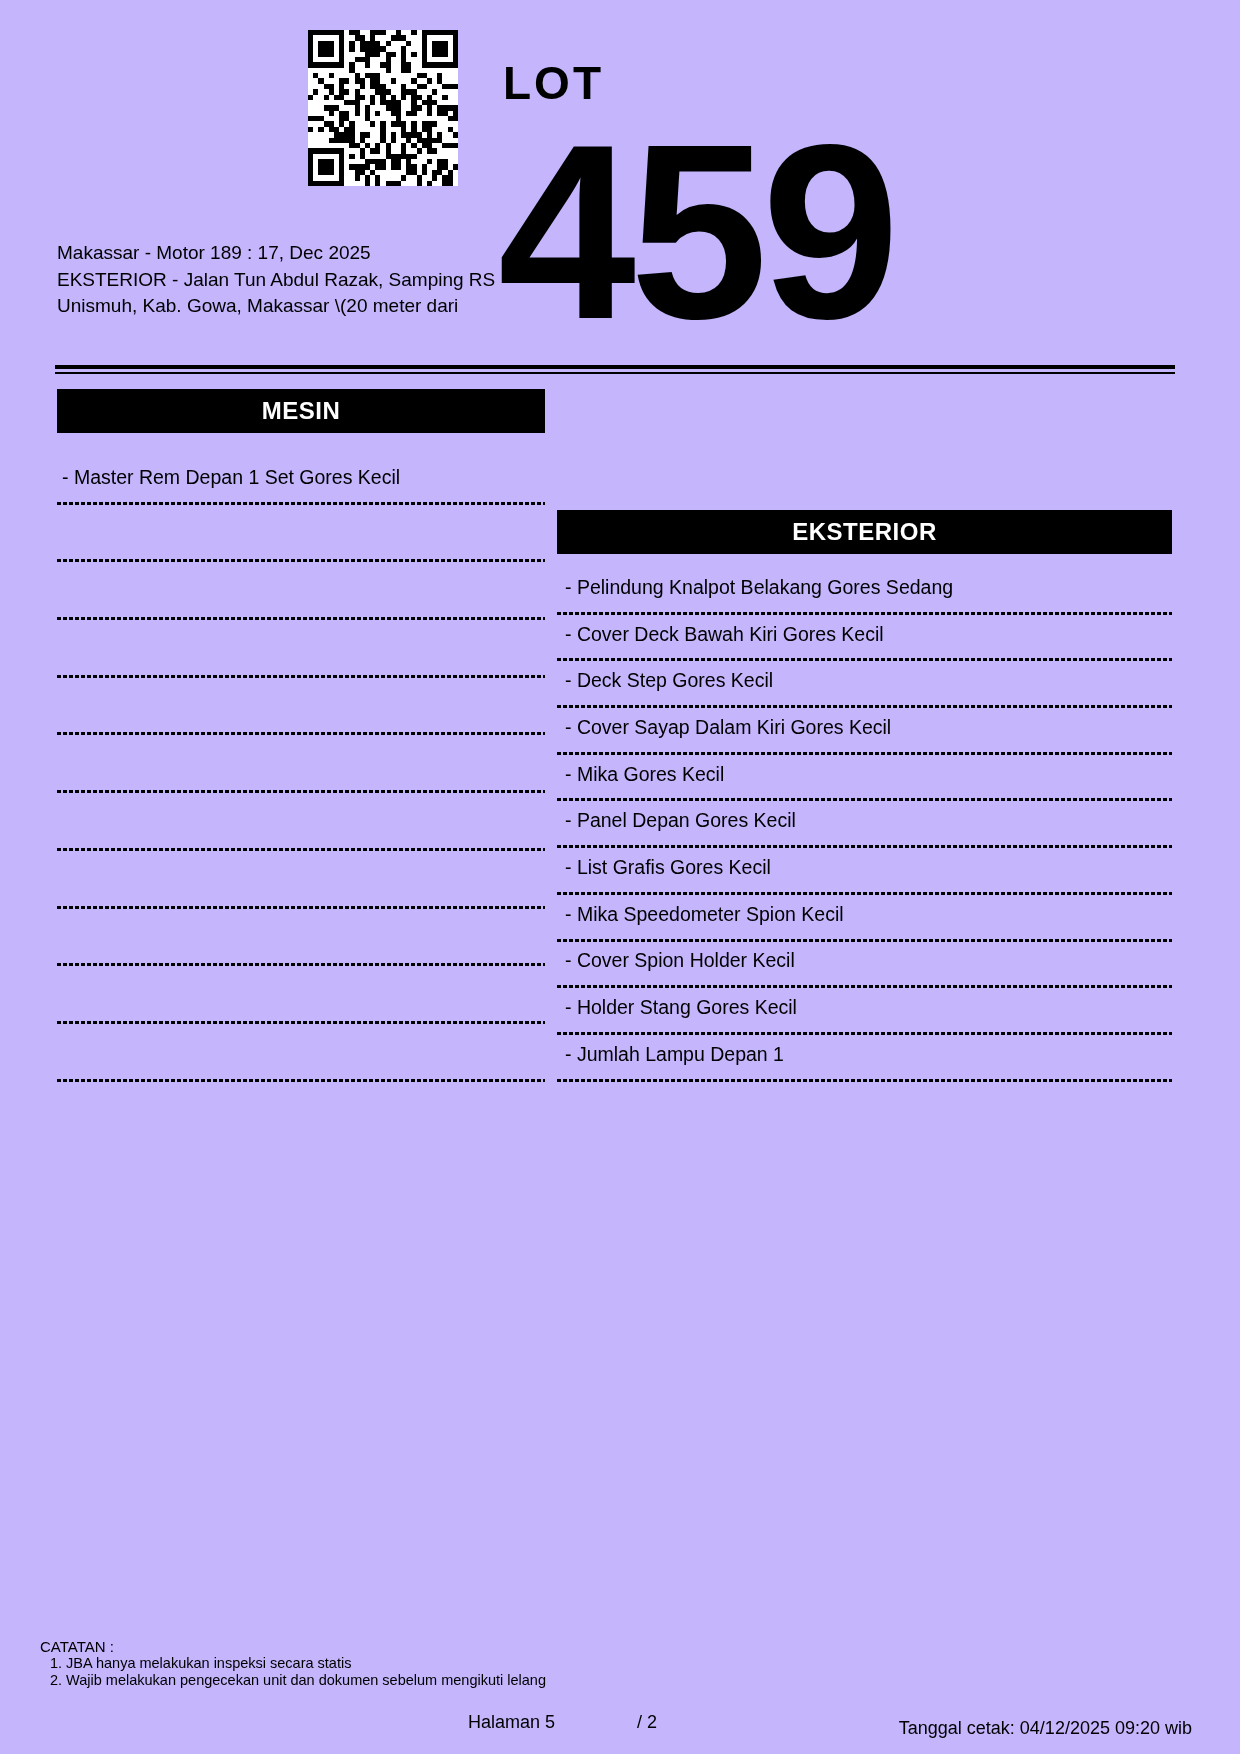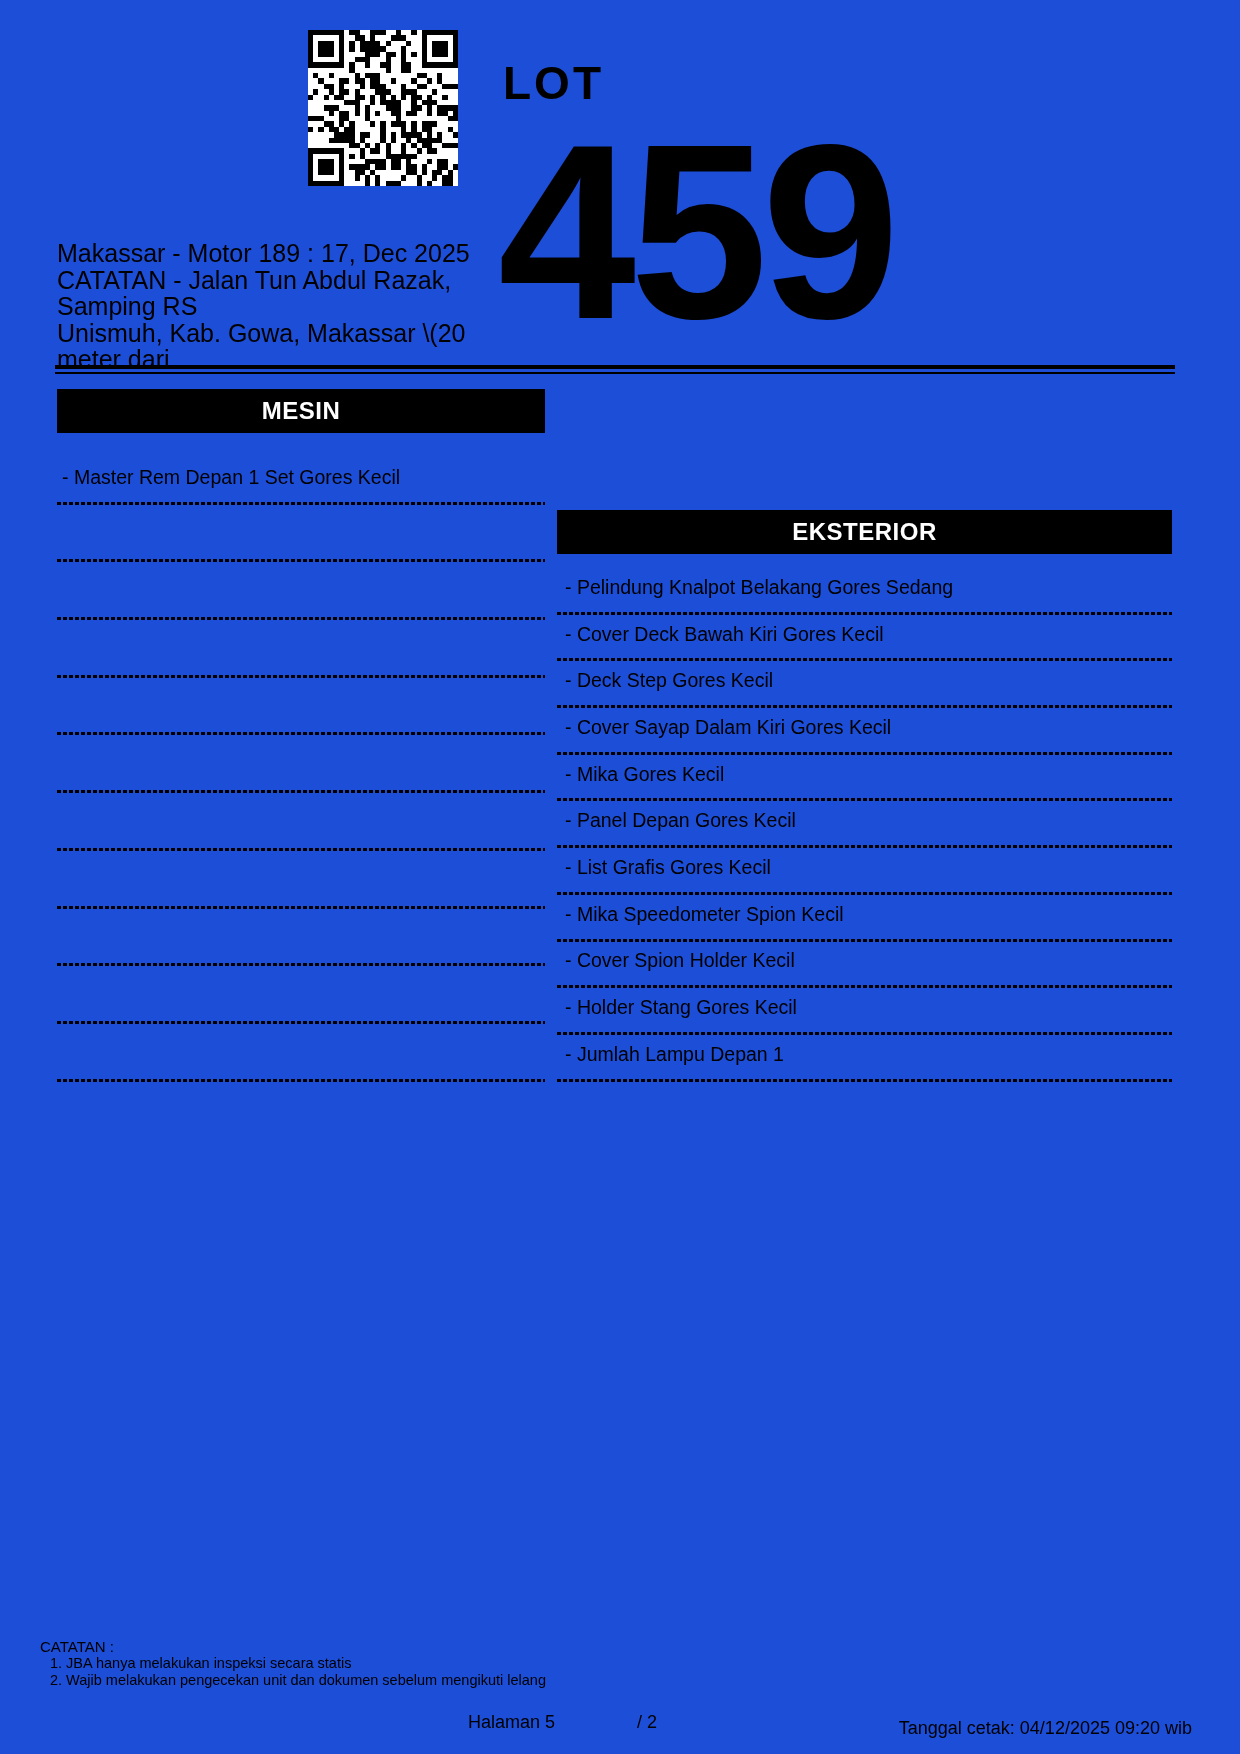--- a/index.html
+++ b/index.html
@@ -1,36 +1,36 @@
 <!DOCTYPE html>
 <html><head>
 <meta charset="utf-8">
 <style>
   html,body{margin:0;padding:0;background:#e8e8e8;}
   .page{
     position:relative;
     width:1240px;height:1754px;
-    background:#1d4ed8;
+    background:#c4b5fd;
     font-family:"Liberation Sans","DejaVu Sans",sans-serif;
     color:#000;
     overflow:hidden;
     margin:0 auto;
   }
   .qr{position:absolute;left:308px;top:30px;width:150px;height:156px;}
   .lot-label{
     position:absolute;left:503px;top:58px;
     font-size:46px;font-weight:bold;letter-spacing:3px;line-height:1.1;
   }
   .lot-number{
     position:absolute;left:498px;top:108px;
     font-size:248px;font-weight:bold;line-height:1;letter-spacing:-6px;
   }
   .address{
     position:absolute;left:57px;top:240px;width:460px;
-    font-size:25px;line-height:26.5px;
+    font-size:19px;line-height:26.5px;
   }
   .rule{
     position:absolute;left:55px;top:365px;width:1120px;height:3px;
     border-top:4px solid #000;border-bottom:2px solid #000;
   }
   .columns{
     position:absolute;left:57px;top:389px;width:1115px;
     display:flex;gap:12px;
   }
   .col{display:flex;flex-direction:column;}
@@ -371,21 +371,21 @@
         <rect x="1" y="23" width="5" height="5" fill="#fff"></rect>
         <rect x="2" y="24" width="3" height="3" fill="#000"></rect>
       </svg>
   </div>
 
   <div class="lot-label">LOT</div>
   <div class="lot-number">459</div>
 
   <div class="address">
     <div>Makassar - Motor 189 : 17, Dec 2025</div>
-    <div>CATATAN - Jalan Tun Abdul Razak, Samping RS</div>
+    <div>EKSTERIOR - Jalan Tun Abdul Razak, Samping RS</div>
     <div>Unismuh, Kab. Gowa, Makassar \(20 meter dari</div>
   </div>
 
   <div class="rule"></div>
 
   <div class="columns">
 
     <div class="col col-left">
       <div class="col-header">MESIN</div>
       <div class="col-spacer"></div>

